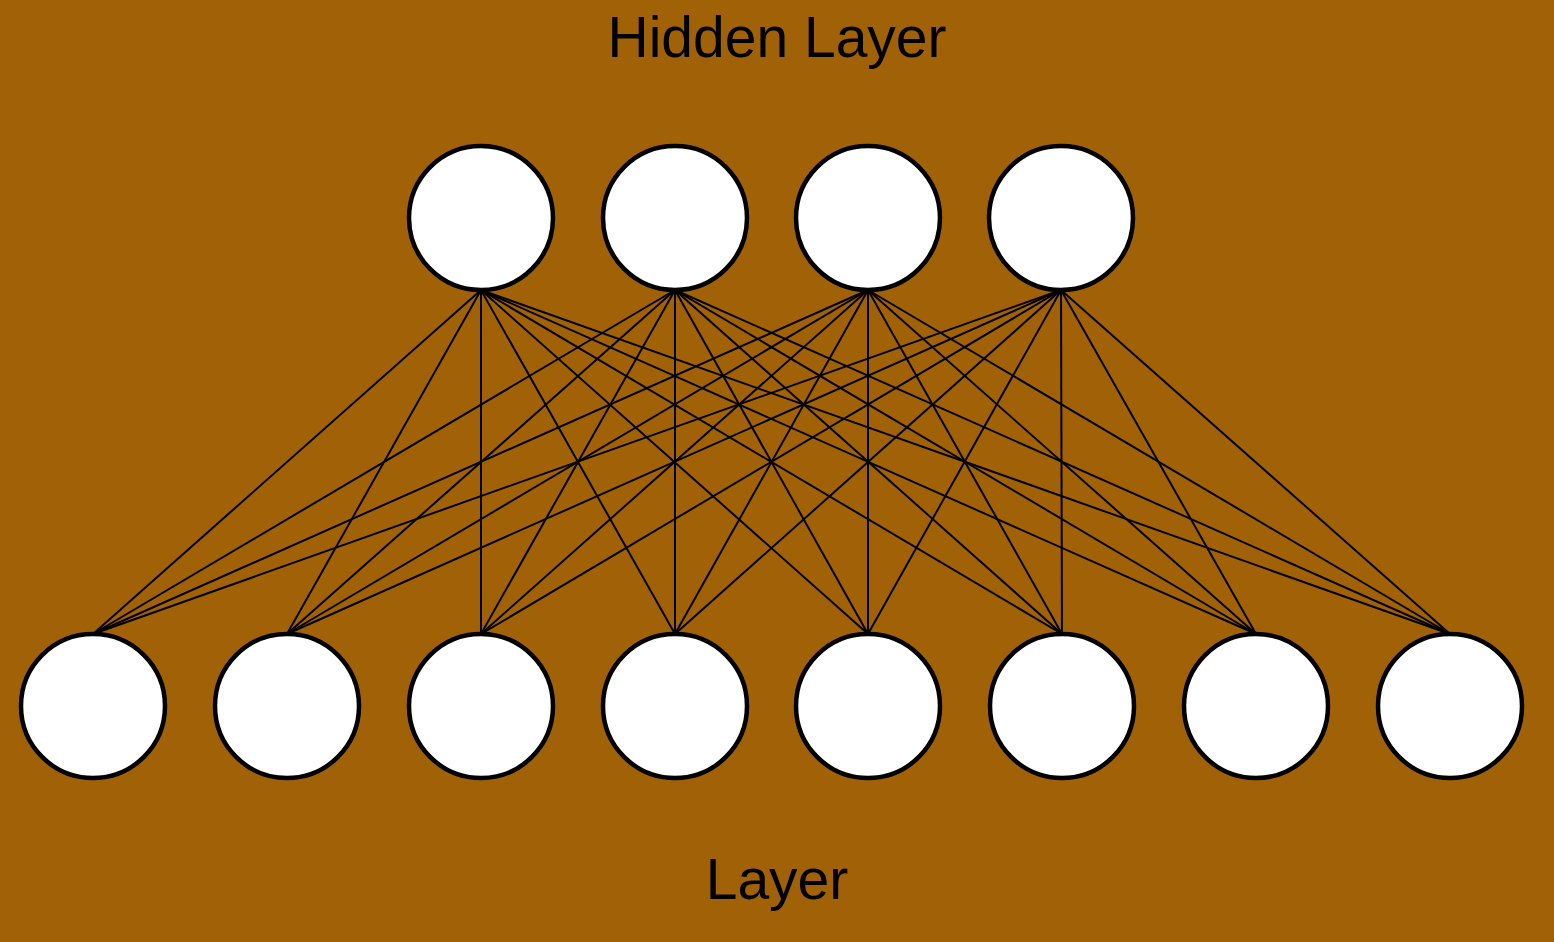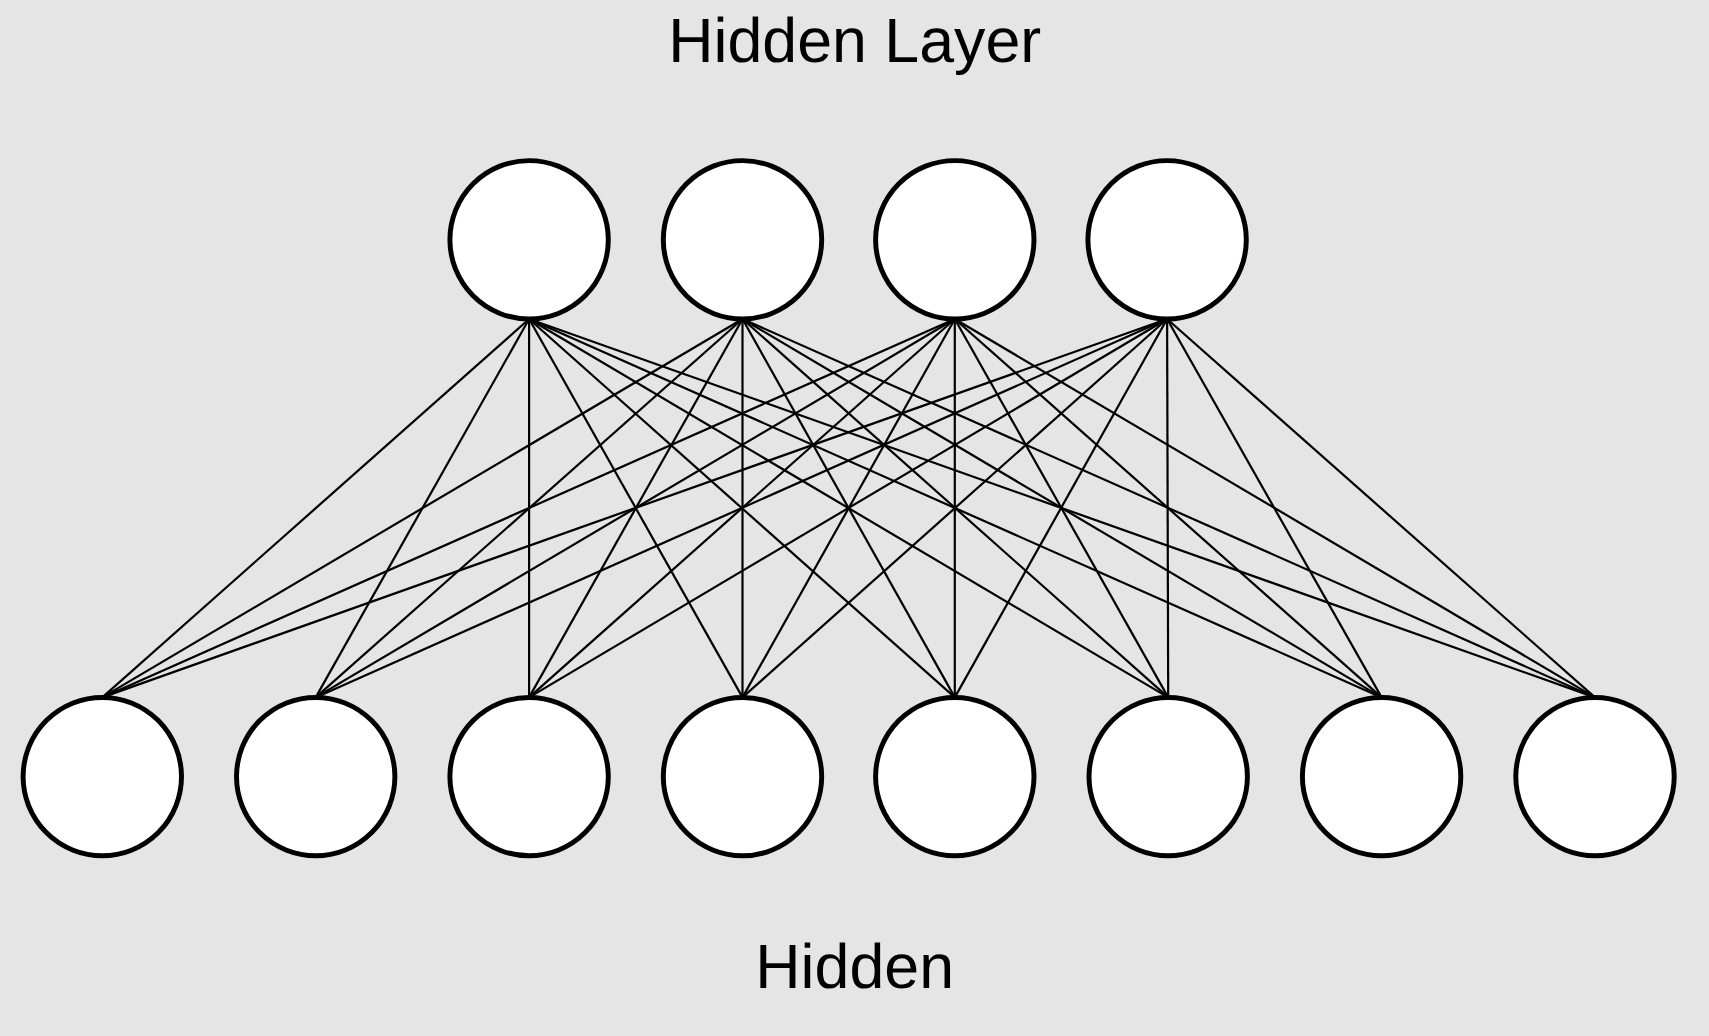--- a/index.html
+++ b/index.html
@@ -8,21 +8,21 @@
     padding: 0;
     background: #ffffff;
   }
   body {
     font-family: "Liberation Sans", sans-serif;
   }
   #canvas {
     position: relative;
     width: 1554px;
     height: 942px;
-    background: #e5e5e5;
+    background: #a16207;
     overflow: hidden;
   }
   #diagram-svg {
     position: absolute;
     left: 0;
     top: 0;
     width: 1554px;
     height: 942px;
     display: block;
   }
@@ -111,15 +111,15 @@
     <g id="hidden-nodes-group">
         <circle cx="481" cy="218" r="72" class="node-circle" fill="#ffffff" stroke="#000000" stroke-width="4.5"></circle>
         <circle cx="675" cy="218" r="72" class="node-circle" fill="#ffffff" stroke="#000000" stroke-width="4.5"></circle>
         <circle cx="868" cy="218" r="72" class="node-circle" fill="#ffffff" stroke="#000000" stroke-width="4.5"></circle>
         <circle cx="1061" cy="218" r="72" class="node-circle" fill="#ffffff" stroke="#000000" stroke-width="4.5"></circle>
       </g>
   </svg>
 
   <div class="layer-label" id="title-hidden-layer">Hidden Layer</div>
 
-  <div class="layer-label" id="label-input">Hidden</div>
+  <div class="layer-label" id="label-input">Layer</div>
 
 </div>
 
 </body></html>

